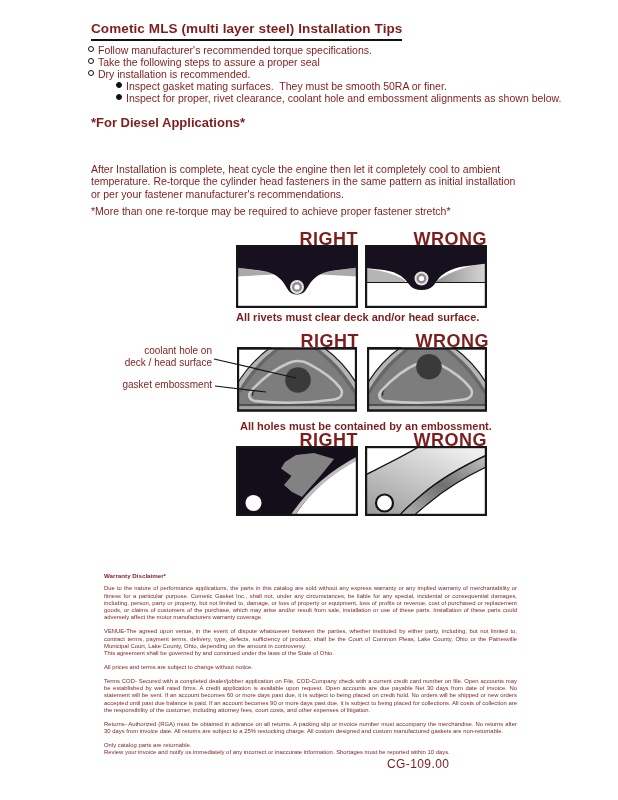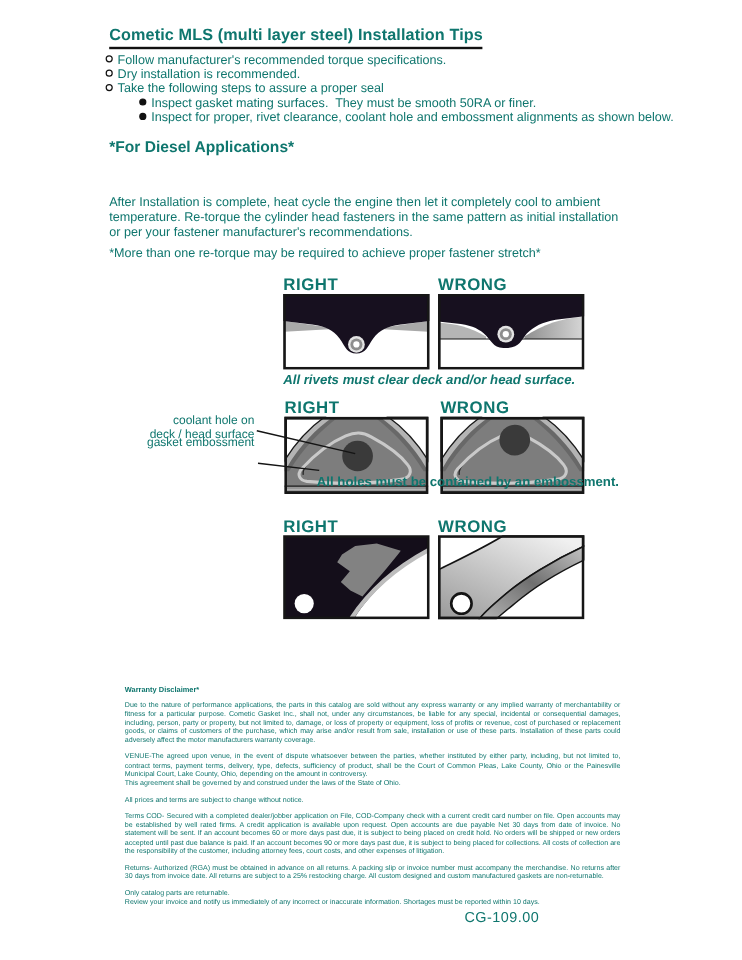--- a/index.html
+++ b/index.html
@@ -1,39 +1,39 @@
 <!DOCTYPE html>
 <html><head>
 <meta charset="utf-8">
 <style>
   html,body{margin:0;padding:0;background:#fff;}
   #page{
     position:relative;width:618px;height:800px;background:#ffffff;
-    font-family:"Liberation Sans","DejaVu Sans",sans-serif;color:#0f766e;
+    font-family:"Liberation Sans","DejaVu Sans",sans-serif;color:#7f1d1d;
     overflow:hidden;
   }
   .abs{position:absolute;}
   .pre{white-space:pre;}
   .preline{white-space:pre-line;}
 
   .title{
     left:91px;top:21px;font-size:13.5px;font-weight:700;
     border-bottom:2px solid #111;padding-bottom:3px;letter-spacing:.1px;
   }
   .bullets{left:88px;top:44px;font-size:10.5px;line-height:12.1px;}
   .bullet-row{display:flex;align-items:center;}
   .bullet-row.sub{margin-left:28px;}
   .marker{flex:0 0 auto;width:4px;height:4px;border:1px solid #111;border-radius:50%;
     margin-right:4px;position:relative;top:-1px;}
   .marker.filled{background:#111;}
 
   .diesel-heading{left:91px;top:115px;font-size:13px;font-weight:700;}
   .bodytext{left:91px;font-size:10.5px;line-height:12.3px;}
 
-  .dg-header{font-size:14px;font-weight:700;letter-spacing:.5px;width:122px;text-align:left;}
+  .dg-header{font-size:18px;font-weight:700;letter-spacing:.5px;width:122px;text-align:right;}
   .dg-caption{font-size:11px;font-weight:700;line-height:12.5px;}
   .annot{font-size:10px;line-height:11.5px;text-align:right;width:104px;}
   .panel{display:block;}
 
   .legal{left:104px;top:572px;width:413px;font-size:5.9px;line-height:7.3px;text-align:justify;}
   .legal .lh{font-weight:700;margin:0 0 6px 0;font-size:6.2px;text-align:left;}
   .legal p{margin:0 0 6.5px 0;}
   .page-code{left:387px;top:757px;font-size:12px;letter-spacing:.4px;}
 </style>
 </head>
@@ -43,25 +43,25 @@
 
   <div class="abs title pre">Cometic MLS (multi layer steel) Installation Tips</div>
 
   <div class="abs bullets">
     <div class="bullet-row">
       <span class="marker"></span>
       <span class="pre">Follow manufacturer's recommended torque specifications.</span>
     </div>
     <div class="bullet-row">
       <span class="marker"></span>
-      <span class="pre">Dry installation is recommended.</span>
+      <span class="pre">Take the following steps to assure a proper seal</span>
     </div>
     <div class="bullet-row">
       <span class="marker"></span>
-      <span class="pre">Take the following steps to assure a proper seal</span>
+      <span class="pre">Dry installation is recommended.</span>
     </div>
     <div class="bullet-row sub">
       <span class="marker filled"></span>
       <span class="pre">Inspect gasket mating surfaces.  They must be smooth 50RA or finer.</span>
     </div>
     <div class="bullet-row sub">
       <span class="marker filled"></span>
       <span class="pre">Inspect for proper, rivet clearance, coolant hole and embossment alignments as shown below.</span>
     </div>
   </div>
@@ -97,28 +97,28 @@
     <path d="M1,24 C14,24.5 28,28 40,35.5 L40,37.5 L1,37.5 Z" fill="#b5b5b5"></path>
     <path d="M121,19 C103,20 88,25.5 72,35.5 L72,37.5 L121,37.5 Z" fill="url(#g1)"></path>
     <line x1="1" y1="37.5" x2="121" y2="37.5" stroke="#161616" stroke-width="1"></line>
     <path d="M0,0 H122 V18.5 L98,21.5 C87,23.5 80,27 74,33 C69,39 68,45 56.5,45 C46,45 45,39.5 40,34.5 C35,29.5 29,26.5 19,25 L0,23 Z" fill="#17101f"></path>
     <circle cx="56.5" cy="33.5" r="7" fill="#e3e3e3"></circle>
     <circle cx="56.5" cy="33.5" r="5" fill="#8d8d8d"></circle>
     <circle cx="56.5" cy="33.5" r="2.6" fill="#ffffff"></circle>
     <rect x="1" y="1" width="120" height="61" fill="none" stroke="#161616" stroke-width="2.4"></rect>
   </svg>
 
-  <div class="abs dg-caption pre" style="left:236px;top:311px;font-style:italic;">All rivets must clear deck and/or head surface.</div>
+  <div class="abs dg-caption pre" style="left:236px;top:311px;">All rivets must clear deck and/or head surface.</div>
 
   <div class="abs dg-header" style="left:237px;top:331px;">RIGHT</div>
   <div class="abs dg-header" style="left:367px;top:331px;">WRONG</div>
 
   <div class="abs annot preline" style="left:108px;top:345px;">coolant hole on
 deck / head surface</div>
-  <div class="abs annot preline" style="left:108px;top:364px;">gasket embossment</div>
+  <div class="abs annot preline" style="left:108px;top:379px;">gasket embossment</div>
 
   <svg class="abs panel" style="left:237px;top:347px;" width="120" height="65" viewBox="0 0 122 65">
     <rect x="0" y="0" width="122" height="65" fill="#7d7d7d"></rect>
     <path d="M0,0 H46 C31,11 16,26 4,46 L0,46 Z" fill="#686868"></path>
     <path d="M0,0 H41 C27,10 13,24 2,43 L0,43 Z" fill="#b4b4b4"></path>
     <path d="M0,0 H34 C22,8.5 10,21 0,37 Z" fill="#ffffff" stroke="#1b1b1b" stroke-width="1.2"></path>
     <path d="M122,0 H76 C91,11 106,26 118,46 L122,46 Z" fill="#686868"></path>
     <path d="M122,0 H81 C95,10 109,24 120,43 L122,43 Z" fill="#b4b4b4"></path>
     <path d="M122,0 H88 C100,8.5 112,21 122,37 Z" fill="#ffffff" stroke="#1b1b1b" stroke-width="1.2"></path>
     <rect x="0" y="58.5" width="122" height="6.5" fill="#979797"></rect>
@@ -140,21 +140,21 @@
     <path d="M122,0 H88 C100,8.5 112,21 122,37 Z" fill="#ffffff" stroke="#1b1b1b" stroke-width="1.2"></path>
     <rect x="0" y="58.5" width="122" height="6.5" fill="#979797"></rect>
     <line x1="0" y1="58.5" x2="122" y2="58.5" stroke="#1b1b1b" stroke-width="1.1"></line>
     <line x1="0" y1="61.5" x2="122" y2="61.5" stroke="#b9b9b9" stroke-width="0.8"></line>
     <path d="M16,49 C15,45 19,39 27,32" fill="none" stroke="#2a2a2a" stroke-width="1.2"></path>
     <path d="M19,54.5 C12.5,53.5 10.5,48.5 14.5,44 C25,32.5 38,22 52,16 C60,12.6 66,12.6 73.5,16.8 C87,24 98.5,32.5 104.5,40.5 C108.5,45.5 107,51.5 99,52.8 C72,56.8 42,56.8 19,54.5 Z" fill="none" stroke="#c9c9c9" stroke-width="2.6"></path>
     <circle cx="63" cy="19.5" r="13" fill="#3a3a3a"></circle>
     <rect x="1" y="1" width="120" height="63" fill="none" stroke="#161616" stroke-width="2.4"></rect>
   </svg>
 
-  <div class="abs dg-caption pre" style="left:240px;top:396px;margin-left:24px;">All holes must be contained by an embossment.</div>
+  <div class="abs dg-caption pre" style="left:240px;top:420px;">All holes must be contained by an embossment.</div>
 
   <div class="abs dg-header" style="left:236px;top:430px;">RIGHT</div>
   <div class="abs dg-header" style="left:365px;top:430px;">WRONG</div>
 
   <svg class="abs panel" style="left:236px;top:446px;" width="122" height="70" viewBox="0 0 122 70">
     <rect x="0" y="0" width="122" height="70" fill="#ffffff"></rect>
     <path d="M1,1 H121 V12 C95,27.5 73,47.5 59.5,69 L1,69 Z" fill="#140e1a"></path>
     <path d="M57,69 C71.5,47 94,27 121,12.5" fill="none" stroke="#bdbdbd" stroke-width="3.6"></path>
     <path d="M49,16 L60,9 L78,7 L98,13 C91,22 82,33 72,44 L66,51 L56,46 L48,39 L55.5,30 L45,22.5 Z" fill="#828282"></path>
     <circle cx="17.5" cy="57" r="8" fill="#ffffff"></circle>

